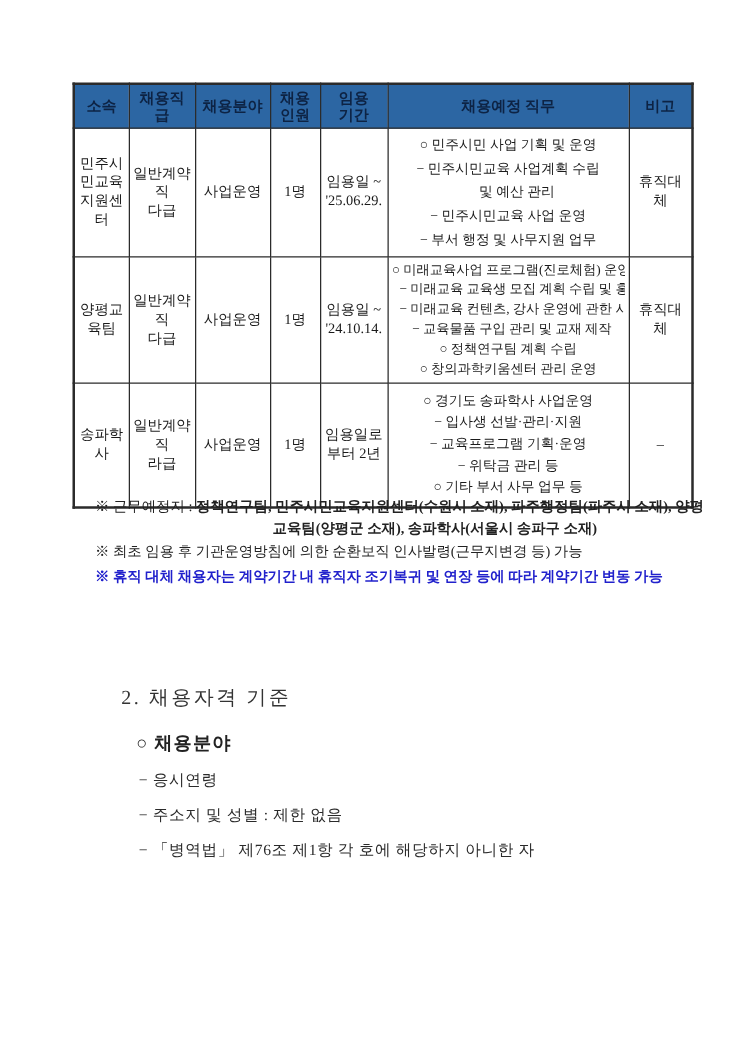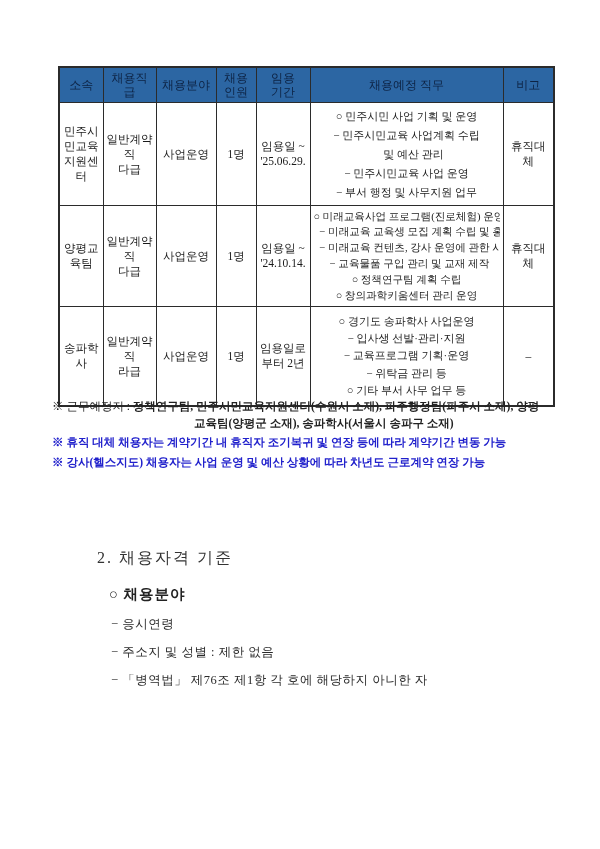--- a/index.html
+++ b/index.html
@@ -21,21 +21,21 @@
     padding:2px 3px;
     vertical-align:middle;
     text-align:center;
     font-size:11.5px;
     line-height:15px;
     word-break:break-all;
   }
   table.recruit thead th{
     background:var(--header-bg,#2c66a3);
     color:var(--header-text,#0d2344);
-    font-weight:normal;
+    font-weight:bold;
     font-size:12px;
     height:30px;
     white-space:pre-line;
     line-height:14px;
   }
   tr.row-1 td{height:98px;}
   tr.row-2 td{height:96px;}
   tr.row-3 td{height:94px;}
   td.pre{white-space:pre-line;}
   td.duties{
@@ -44,21 +44,21 @@
   }
   .duty-line{font-size:11px;line-height:19px;white-space:nowrap;overflow:hidden;}
   tr.row-2 .duty-line{line-height:15.8px;font-size:10.6px;}
   tr.row-3 .duty-line{line-height:17.2px;text-align:center;}
   .duty-line.b{font-weight:normal;}
   .duty-line.cont{padding-left:14px;}
   tr.row-2 .duty-line.cont2{padding-left:6px;}
 
   
   .notes{
-    position:absolute;left:52px;top:398px;width:497px;
+    position:absolute;left:76px;top:398px;width:497px;
     font-size:11.5px;color:#222;
   }
   .note{margin:0 0 3px 0;line-height:16.5px;}
   .note.hang{padding-left:142px;text-indent:-142px;}
   .note .b{font-weight:bold;}
   .note.blue{color:var(--accent-blue,#2121cc);font-weight:bold;}
 
   
   .section2{position:absolute;left:58px;top:548px;width:505px;color:#2d2d2d;margin-left:39px;}
   .sec-title{
@@ -155,22 +155,22 @@
           <div class="duty-line">− 위탁금 관리 등</div>
           <div class="duty-line b">○ 기타 부서 사무 업무 등</div>
         </td>
         <td>–</td>
       </tr>
     </tbody>
   </table>
 
   <div class="notes">
     <p class="note hang"><span>※ 근무예정지 : </span><span class="b">정책연구팀, 민주시민교육지원센터(수원시 소재), 파주행정팀(파주시 소재), 양평교육팀(양평군 소재), 송파학사(서울시 송파구 소재)</span></p>
+    <p class="note">※ 최초 임용 후 기관운영방침에 의한 순환보직 인사발령(근무지변경 등) 가능</p>
     <p class="note blue">※ 휴직 대체 채용자는 계약기간 내 휴직자 조기복귀 및 연장 등에 따라 계약기간 변동 가능</p>
-    <p class="note blue">※ 강사(헬스지도) 채용자는 사업 운영 및 예산 상황에 따라 차년도 근로계약 연장 가능</p>
   </div>
 
   <div class="section2">
     <h2 class="sec-title">2. 채용자격 기준</h2>
     <div class="sec-sub">○ 채용분야</div>
     <div class="sec-items">
       <div class="sec-item dash">− 응시연령</div>
       <div class="sec-item dash">− 주소지 및 성별 : 제한 없음</div>
       <div class="sec-item dash">− 「병역법」  제76조 제1항 각 호에 해당하지 아니한 자</div>
     </div>

